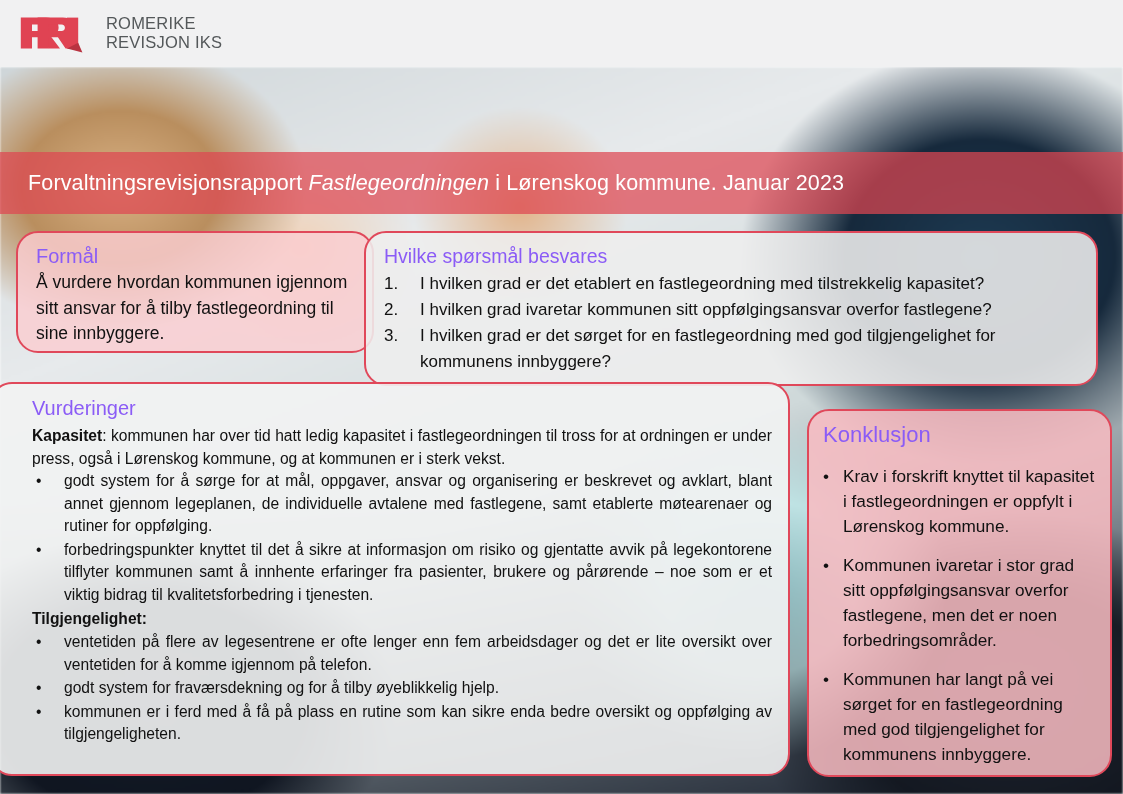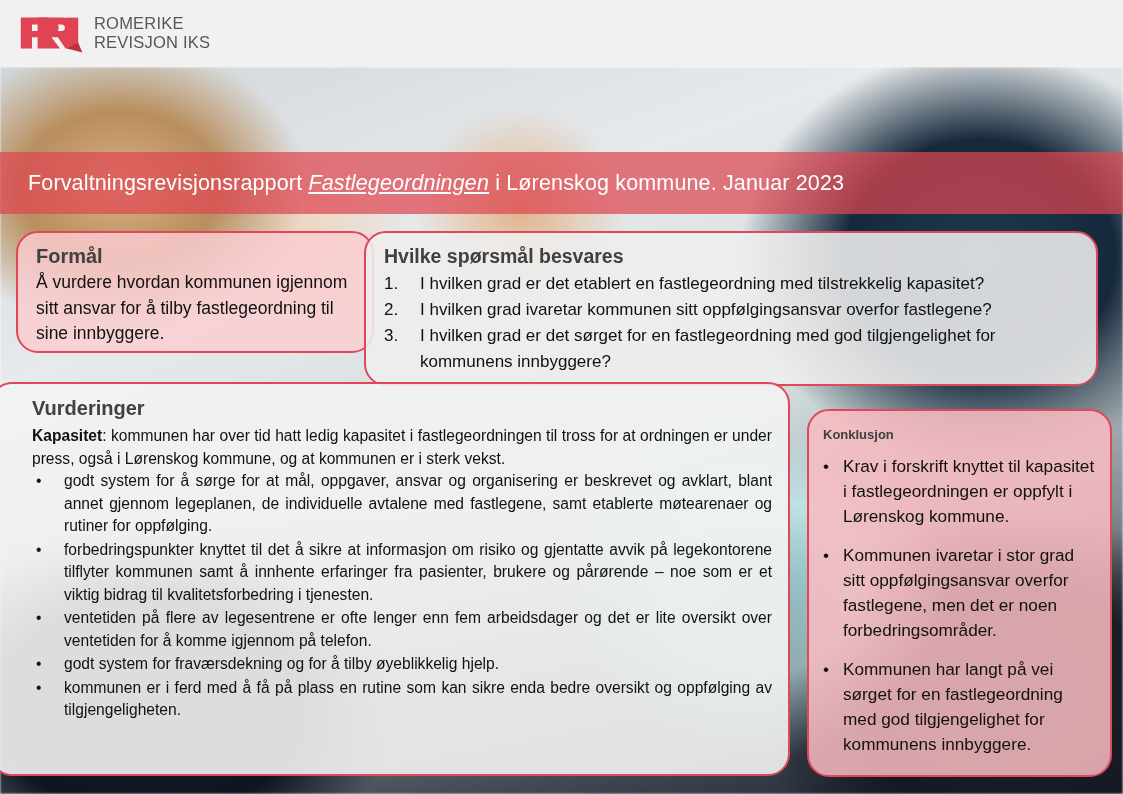--- a/index.html
+++ b/index.html
@@ -12,21 +12,21 @@
 
   .page { position: relative; width: 1123px; height: 794px; overflow: hidden; }
 
   
   .header {
     position: absolute; left: 0; top: 0; width: 1123px; height: 67px;
     background: #f1f1f2; z-index: 40;
   }
   .logo-wrap {
     position: absolute; left: 18px; top: 12px;
-    display: flex; align-items: center; gap: 6px;
+    display: flex; align-items: center; gap: 18px;
   }
   .logo-mark { width: 70px; height: 42px; display: block; }
   .logo-text {
     font-size: 16.5px; line-height: 19.5px; color: #54585a;
     letter-spacing: .2px; white-space: pre-line; font-weight: 400;
   }
 
   
   .photo {
     position: absolute; left: 0; top: 67px; width: 1123px; height: 727px;
@@ -50,28 +50,28 @@
   
   .title-band {
     position: absolute; left: 0; top: 152px; width: 1123px; height: 62px;
     background: rgba(222,70,82,.72); z-index: 10;
     display: flex; align-items: center;
   }
   .title-text {
     color: #ffffff; font-size: 21.5px; padding-left: 28px;
     letter-spacing: .15px; white-space: nowrap;
   }
-  .title-text .it { font-style: italic; text-decoration: underline; }
+  .title-text .it { font-style: italic; }
 
   
   .card {
     position: absolute; z-index: 20;
     border: 2.5px solid #e0485a; border-radius: 22px;
   }
-  .card-title { font-weight: bold; color: #404040; }
+  .card-title { font-weight: normal; color: #8b5cf6; }
 
   
   #card-formal {
     left: 16px; top: 231px; width: 358px; height: 122px;
     background: rgba(250,205,209,.82);
     padding: 10px 16px 10px 18px;
   }
   #card-formal .card-title { font-size: 20px; line-height: 26px; margin-bottom: 1px; }
   #card-formal .body { font-size: 17.5px; line-height: 25.5px; color: #111; }
 
@@ -107,21 +107,21 @@
   }
   #card-vurder .bul { width: 32px; flex: 0 0 32px; text-align: left; padding-left: 4px; }
   #card-vurder .btext { flex: 1; text-align: justify; }
 
   
   #card-konk {
     left: 807px; top: 409px; width: 305px; height: 368px;
     background: rgba(248,188,193,.86);
     padding: 10px 12px 8px 14px;
   }
-  #card-konk .card-title { font-size: 13px; line-height: 27px; margin-bottom: 6px; }
+  #card-konk .card-title { font-size: 22px; line-height: 27px; margin-bottom: 16px; }
   #card-konk ul { list-style: none; }
   #card-konk li {
     font-size: 17.2px; line-height: 25px; color: #111;
     display: flex; align-items: flex-start; margin-bottom: 14px;
   }
   #card-konk .bul { width: 20px; flex: 0 0 20px; }
   #card-konk .ktext { flex: 1; }
 </style>
 </head>
 <body>
@@ -185,20 +185,21 @@
       <li>
         <span class="bul">•</span>
         <span class="btext">godt system for å sørge for at mål, oppgaver, ansvar og organisering er beskrevet og avklart, blant annet gjennom legeplanen, de individuelle avtalene med fastlegene, samt etablerte møtearenaer og rutiner for oppfølging.</span>
       </li>
       <li>
         <span class="bul">•</span>
         <span class="btext">forbedringspunkter knyttet til det å sikre at informasjon om risiko og gjentatte avvik på legekontorene tilflyter kommunen samt å innhente erfaringer fra pasienter, brukere og pårørende – noe som er et viktig bidrag til kvalitetsforbedring i tjenesten.</span>
       </li>
     </ul>
 
+    <div class="sub">Tilgjengelighet:</div>
     <ul>
       <li>
         <span class="bul">•</span>
         <span class="btext">ventetiden på flere av legesentrene er ofte lenger enn fem arbeidsdager og det er lite oversikt over ventetiden for å komme igjennom på telefon.</span>
       </li>
       <li>
         <span class="bul">•</span>
         <span class="btext">godt system for fraværsdekning og for å tilby øyeblikkelig hjelp.</span>
       </li>
       <li>

